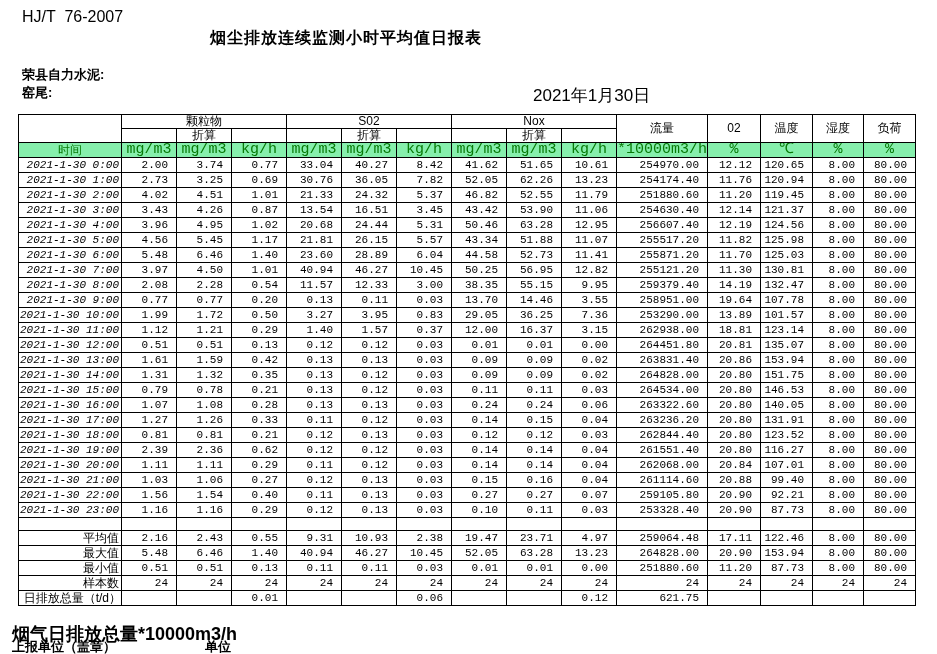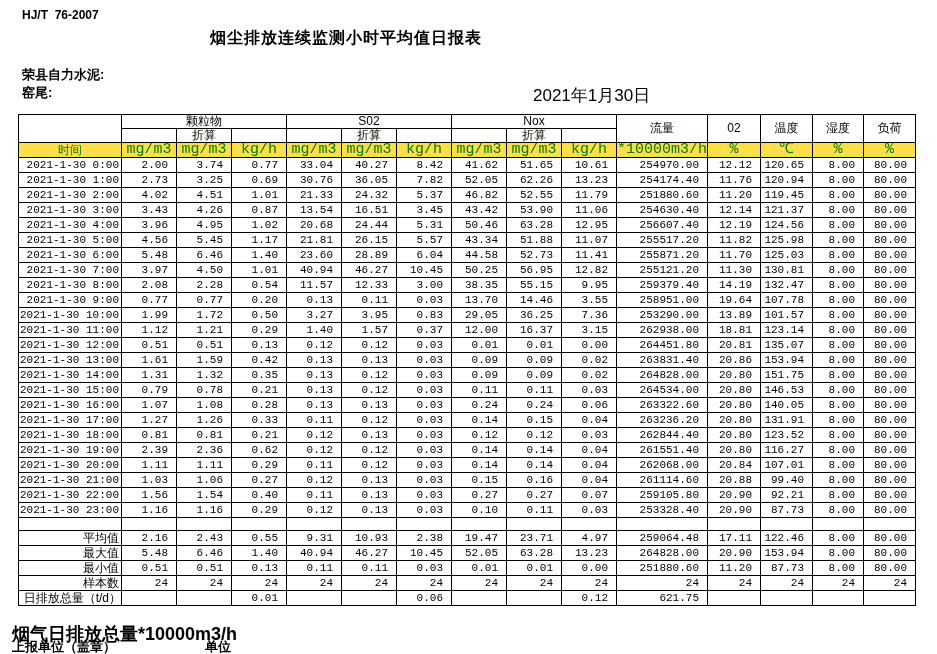--- a/index.html
+++ b/index.html
@@ -1,40 +1,40 @@
 <!DOCTYPE html>
 <html><head>
 <meta charset="utf-8">
 <style>
   html,body { margin:0; padding:0; }
   body {
     width:937px; height:654px; position:relative; background:#ffffff;
     font-family:"Liberation Sans","DejaVu Sans",sans-serif; color:#000;
   }
   .abs { position:absolute; white-space:pre; }
-  #std-code   { left:22px;  top:8px;   font-size:12px; font-weight:bold; }
+  #std-code   { left:22px;  top:8px;   font-size:16px; font-weight:normal; }
   #page-title { left:210px; top:28px;  font-size:16px; font-weight:bold; letter-spacing:1px; }
   #company    { left:22px;  top:66px;  font-size:13px; font-weight:bold; }
   #station    { left:22px;  top:84px;  font-size:13px; font-weight:bold; }
   #report-date{ left:533px; top:84px;  font-size:17px; }
   #flue-total { left:12px;  top:622px; font-size:18px; font-weight:bold; }
   #report-unit{ left:12px;  top:638px; font-size:13px; font-weight:bold; }
   #unit-label { left:205px; top:638px; font-size:13px; font-weight:bold; }
 
   table.report { position:absolute; left:18px; top:114px; border-collapse:collapse; table-layout:fixed; }
   .report td { border:1px solid #000; padding:0; white-space:nowrap; overflow:hidden; font-size:11px; }
   .report thead td { text-align:center; font-size:12px; }
   tr.h1 td, tr.h2 td { height:13px; line-height:13px; }
-  tr.units td { background:#fde047; color:#077a07; height:14px; line-height:14px; text-align:center; }
+  tr.units td { background:#86efac; color:#077a07; height:14px; line-height:14px; text-align:center; }
   tr.units td.u { font-family:"Liberation Mono","DejaVu Sans Mono",monospace; font-size:15px; }
   td.time, td.val {
     font-family:"Liberation Mono","DejaVu Sans Mono",monospace;
     height:14px; line-height:14px; text-align:right;
   }
-  td.time { padding-right:2px; }
+  td.time { padding-right:2px;font-style:italic; }
   td.val  { padding-right:8px; }
   tr.spacer td { height:12px; }
   td.slabel { text-align:right; font-size:12px; padding-right:2px; height:14px; line-height:14px; }
   td.tlabel { text-align:right;  font-size:12px; padding-left:1px;  height:14px; line-height:14px; }
 </style>
 </head>
 <body>
 
 <div id="std-code" class="abs">HJ/T  76-2007</div>
 <div id="page-title" class="abs">烟尘排放连续监测小时平均值日报表</div>

